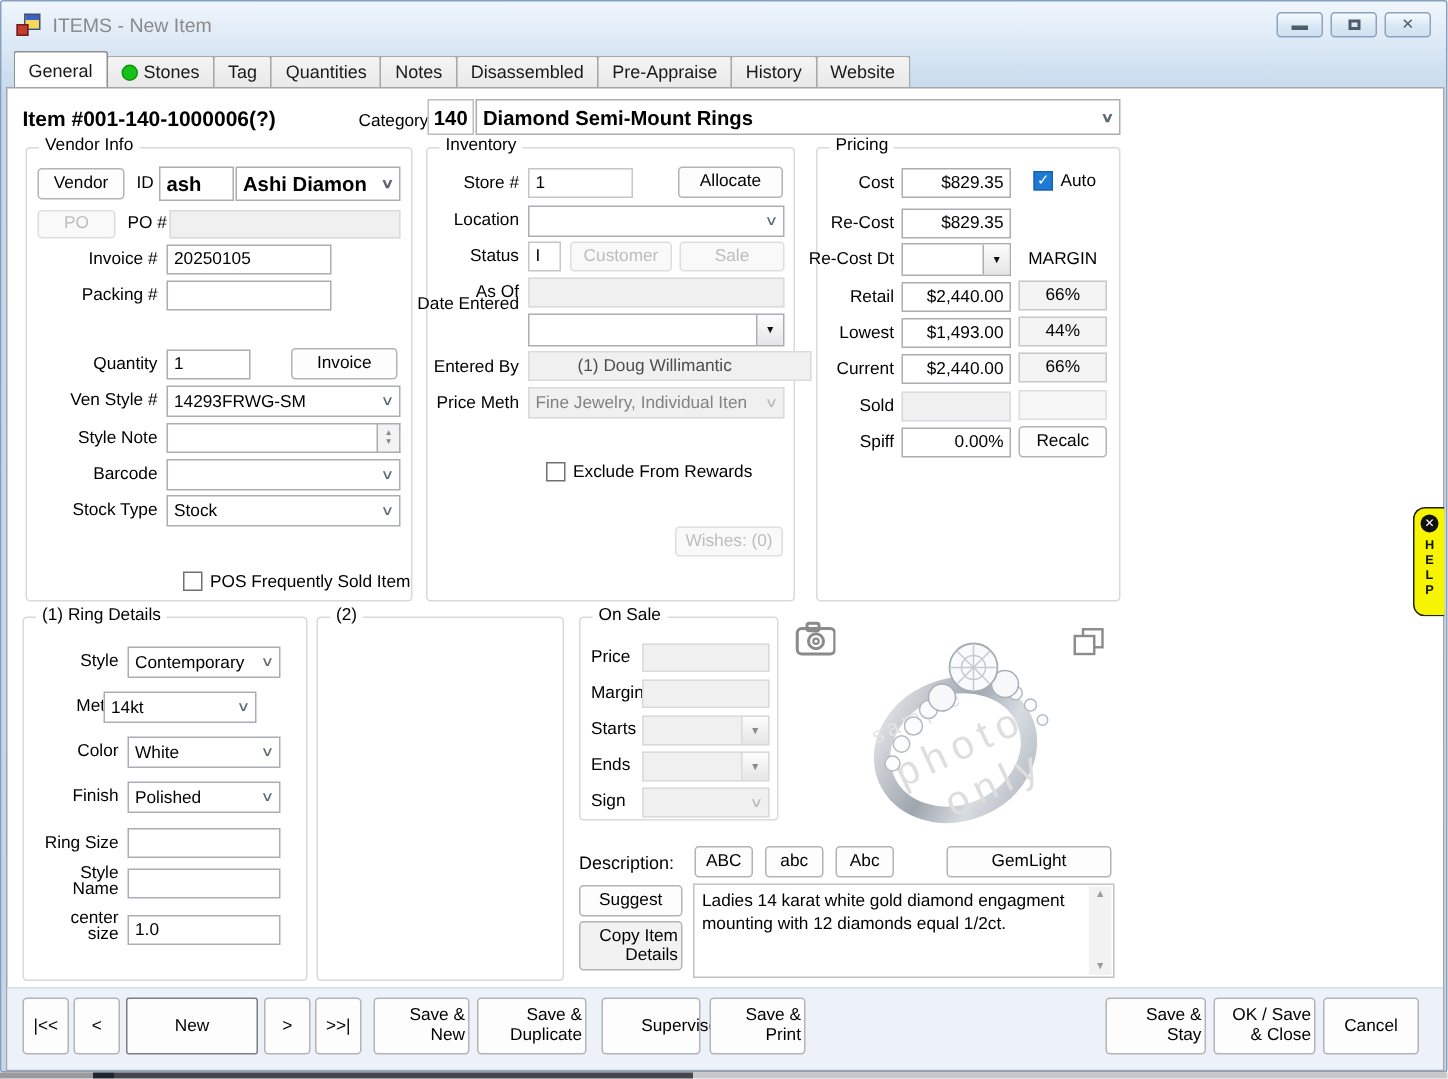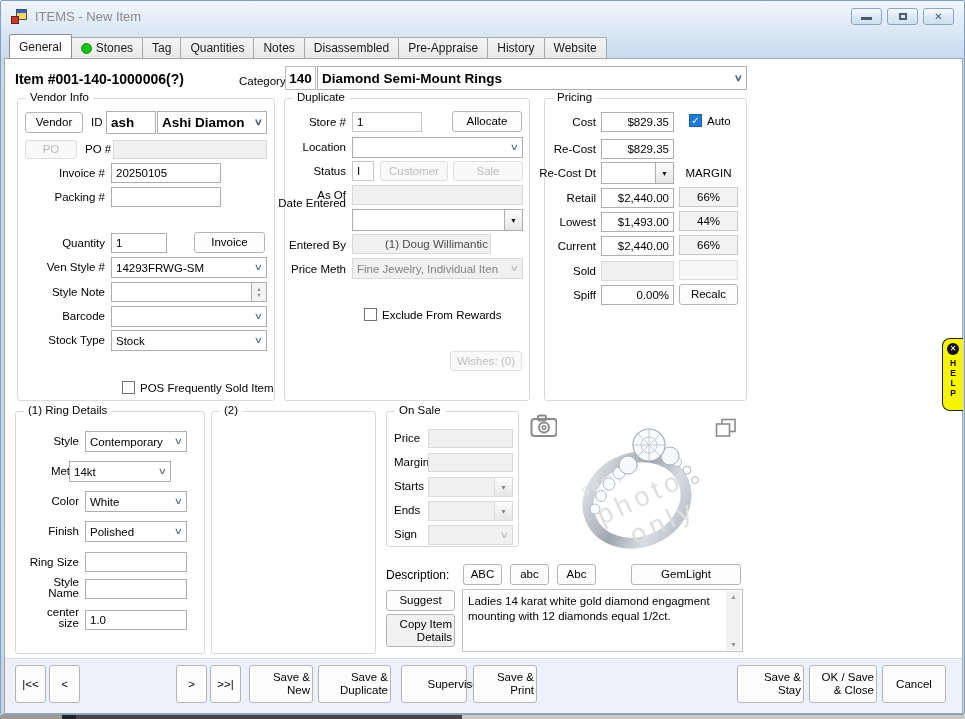--- a/index.html
+++ b/index.html
@@ -176,21 +176,21 @@
   </div>
   <div class="lbl r" style="right:859px;top:333px;">Stock Type</div>
   <div class="inp combo" style="left:110px;top:329px;width:156px;height:21px;">
     <span>Stock</span>
       <span class="chev">∨</span>
   </div>
   <div class="cb" style="left:121px;top:380px;"></div>
   <div class="cblbl" style="left:139px;top:381px;">POS Frequently Sold Item</div>
 
   <div class="grp" style="left:283px;top:97px;width:246px;height:303px;">
-    <span class="legend">Duplicate</span>
+    <span class="legend">Inventory</span>
   </div>
   <div class="lbl r" style="right:618px;top:115px;">Store #</div>
   <div class="inp graybrd" style="left:351px;top:111px;width:70px;height:20px;">1</div>
   <div class="btn" style="left:451px;top:110px;width:70px;height:21px;">Allocate</div>
   <div class="lbl r" style="right:618px;top:140px;">Location</div>
   <div class="inp combo" style="left:351px;top:136px;width:171px;height:21px;">
     <span></span>
       <span class="chev">∨</span>
   </div>
   <div class="lbl r" style="right:618px;top:164px;">Status</div>
@@ -198,21 +198,21 @@
   <div class="btn dis" style="left:379px;top:160px;width:68px;height:20px;">Customer</div>
   <div class="btn dis" style="left:452px;top:160px;width:70px;height:20px;">Sale</div>
   <div class="lbl r" style="right:618px;top:188px;">As Of</div>
   <div class="inp dis" style="left:351px;top:184px;width:171px;height:20px;"></div>
   <div class="lbl r" style="right:618px;top:196px;">Date Entered</div>
   <div class="inp combo" style="left:351px;top:208px;width:171px;height:22px;">
     <span></span>
     <span class="ddbtn">▼</span>
   </div>
   <div class="lbl r" style="right:618px;top:238px;">Entered By</div>
-  <div class="inp dis" style="left:351px;top:233px;width:139px;height:20px;color:#4d4d4d;padding-left:32px;">(1) Doug Willimantic</div>
+  <div class="inp dis" style="left:351px;top:233px;width:189px;height:20px;color:#4d4d4d;padding-left:32px;">(1) Doug Willimantic</div>
   <div class="lbl r" style="right:618px;top:262px;">Price Meth</div>
   <div class="inp dis combo" style="left:351px;top:257px;width:171px;height:21px;">
     <span>Fine Jewelry, Individual Iten</span>
       <span class="chev">∨</span>
   </div>
   <div class="cb" style="left:363px;top:307px;"></div>
   <div class="cblbl" style="left:381px;top:308px;">Exclude From Rewards</div>
   <div class="btn dis" style="left:449px;top:350px;width:72px;height:20px;">Wishes: (0)</div>
 
   <div class="grp" style="left:543px;top:97px;width:203px;height:303px;">
@@ -361,20 +361,21 @@
   <div class="descbox" style="left:461px;top:588px;width:281px;height:63px;">
     <div class="desctext">Ladies 14 karat white gold diamond engagment mounting with 12 diamonds equal 1/2ct.</div>
     <div class="scrollcol">
       <span>▲</span>
       <span>▼</span>
     </div>
   </div>
 
   <div class="btn" style="left:14px;top:664px;width:31px;height:38px;">|&lt;&lt;</div>
   <div class="btn" style="left:48px;top:664px;width:31px;height:38px;">&lt;</div>
+  <div class="btn strong" style="left:83px;top:664px;width:88px;height:38px;border-radius:2px;">New</div>
   <div class="btn" style="left:175px;top:664px;width:31px;height:38px;">&gt;</div>
   <div class="btn" style="left:209px;top:664px;width:31px;height:38px;">&gt;&gt;|</div>
   <div class="btn" style="left:248px;top:664px;width:64px;height:38px;">Save &amp; New</div>
   <div class="btn" style="left:317px;top:664px;width:73px;height:38px;">Save &amp; Duplicate</div>
   <div class="btn" style="left:400px;top:664px;width:66px;height:38px;padding-left:44px;">Supervisor</div>
   <div class="btn" style="left:472px;top:664px;width:64px;height:38px;">Save &amp; Print</div>
   <div class="btn" style="left:736px;top:664px;width:67px;height:38px;">Save &amp; Stay</div>
   <div class="btn" style="left:808px;top:664px;width:68px;height:38px;">OK / Save &amp; Close</div>
   <div class="btn" style="left:881px;top:664px;width:64px;height:38px;">Cancel</div>
 

